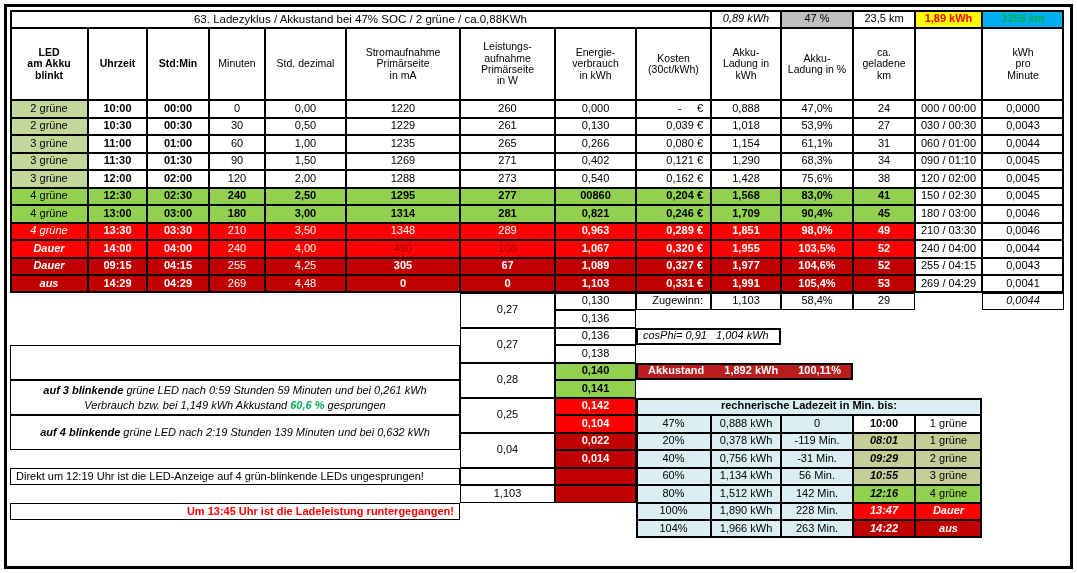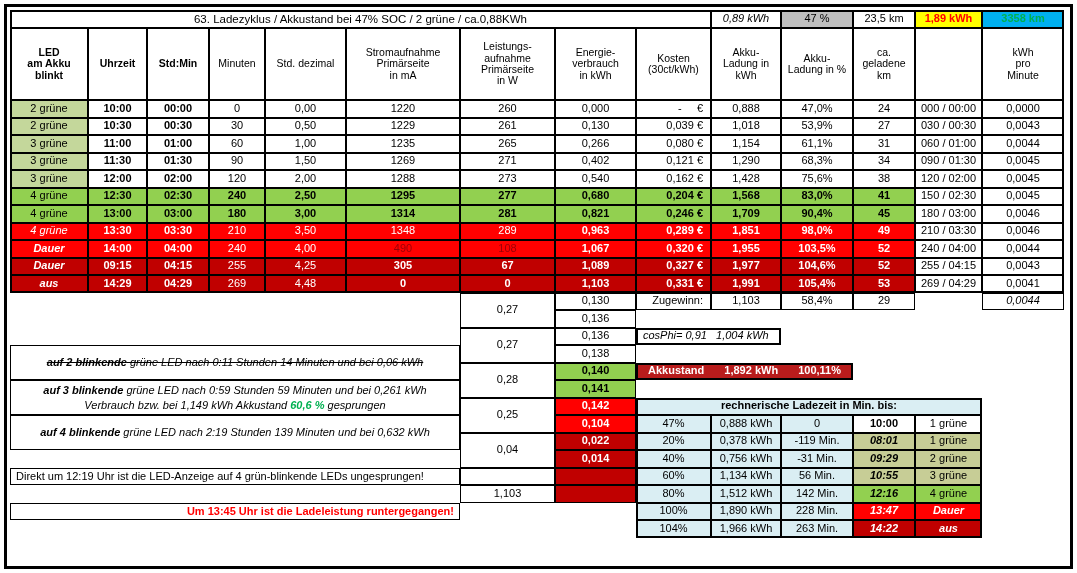--- a/index.html
+++ b/index.html
@@ -126,21 +126,21 @@
     <div class="c b" style="grid-area:6/3">01:30</div>
     <div class="c" style="grid-area:6/4">90</div>
     <div class="c" style="grid-area:6/5">1,50</div>
     <div class="c" style="grid-area:6/6">1269</div>
     <div class="c" style="grid-area:6/7">271</div>
     <div class="c" style="grid-area:6/8">0,402</div>
     <div class="c right" style="grid-area:6/9">0,121 €</div>
     <div class="c" style="grid-area:6/10">1,290</div>
     <div class="c" style="grid-area:6/11">68,3%</div>
     <div class="c" style="grid-area:6/12">34</div>
-    <div class="c left" style="grid-area:6/13">090 / 01:30</div>
+    <div class="c left" style="grid-area:6/13">090 / 01:10</div>
     <div class="c" style="grid-area:6/14">0,0045</div>
 
     <div class="c lg" style="grid-area:7/1">3 grüne</div>
     <div class="c b" style="grid-area:7/2">12:00</div>
     <div class="c b" style="grid-area:7/3">02:00</div>
     <div class="c" style="grid-area:7/4">120</div>
     <div class="c" style="grid-area:7/5">2,00</div>
     <div class="c" style="grid-area:7/6">1288</div>
     <div class="c" style="grid-area:7/7">273</div>
     <div class="c" style="grid-area:7/8">0,540</div>
@@ -151,21 +151,21 @@
     <div class="c left" style="grid-area:7/13">120 / 02:00</div>
     <div class="c" style="grid-area:7/14">0,0045</div>
 
     <div class="c grn" style="grid-area:8/1">4 grüne</div>
     <div class="c grn b" style="grid-area:8/2">12:30</div>
     <div class="c grn b" style="grid-area:8/3">02:30</div>
     <div class="c grn b" style="grid-area:8/4">240</div>
     <div class="c grn b" style="grid-area:8/5">2,50</div>
     <div class="c grn b" style="grid-area:8/6">1295</div>
     <div class="c grn b" style="grid-area:8/7">277</div>
-    <div class="c grn b" style="grid-area:8/8">0,680</div>
+    <div class="c grn b" style="grid-area:8/8">00860</div>
     <div class="c grn b right" style="grid-area:8/9">0,204 €</div>
     <div class="c grn b" style="grid-area:8/10">1,568</div>
     <div class="c grn b" style="grid-area:8/11">83,0%</div>
     <div class="c grn b" style="grid-area:8/12">41</div>
     <div class="c left" style="grid-area:8/13">150 / 02:30</div>
     <div class="c" style="grid-area:8/14">0,0045</div>
 
     <div class="c grn" style="grid-area:9/1">4 grüne</div>
     <div class="c grn b" style="grid-area:9/2">13:00</div>
     <div class="c grn b" style="grid-area:9/3">03:00</div>
@@ -272,21 +272,20 @@
 
     <div class="c i thk left" style="grid-area:16/9/17/11">cosPhi= 0,91&nbsp;&nbsp;&nbsp;1,004 kWh</div>
 
     <div class="c ak wt b thk spread" style="grid-area:18/9/19/12">
       <span>Akkustand</span>
       <span>1,892 kWh</span>
       <span>100,11%</span>
     </div>
 
     <div class="note struck" style="grid-area:17/1/19/7">
-      <div class="ln"><span class="bi">auf 2 blinkende</span><span> grüne LED nach 0:11 Stunden 14 Minuten und bei 0,06 kWh</span></div>
     </div>
     <div class="note" style="grid-area:19/1/21/7">
       <div class="ln"><span class="bi">auf 3 blinkende</span><span> grüne LED nach 0:59 Stunden 59 Minuten und bei 0,261 kWh</span></div>
       <div class="ln"><span>Verbrauch bzw. bei 1,149 kWh Akkustand </span><span class="bi grnt">60,6 %</span><span> gesprungen</span></div>
     </div>
     <div class="note" style="grid-area:21/1/23/7">
       <div class="ln"><span class="bi">auf 4 blinkende</span><span> grüne LED nach 2:19 Stunden 139 Minuten und bei 0,632 kWh</span></div>
     </div>
 
     <div class="box" style="grid-area:24/1/25/7">Direkt um 12:19 Uhr ist die LED-Anzeige auf 4 grün-blinkende LEDs ungesprungen!</div>

